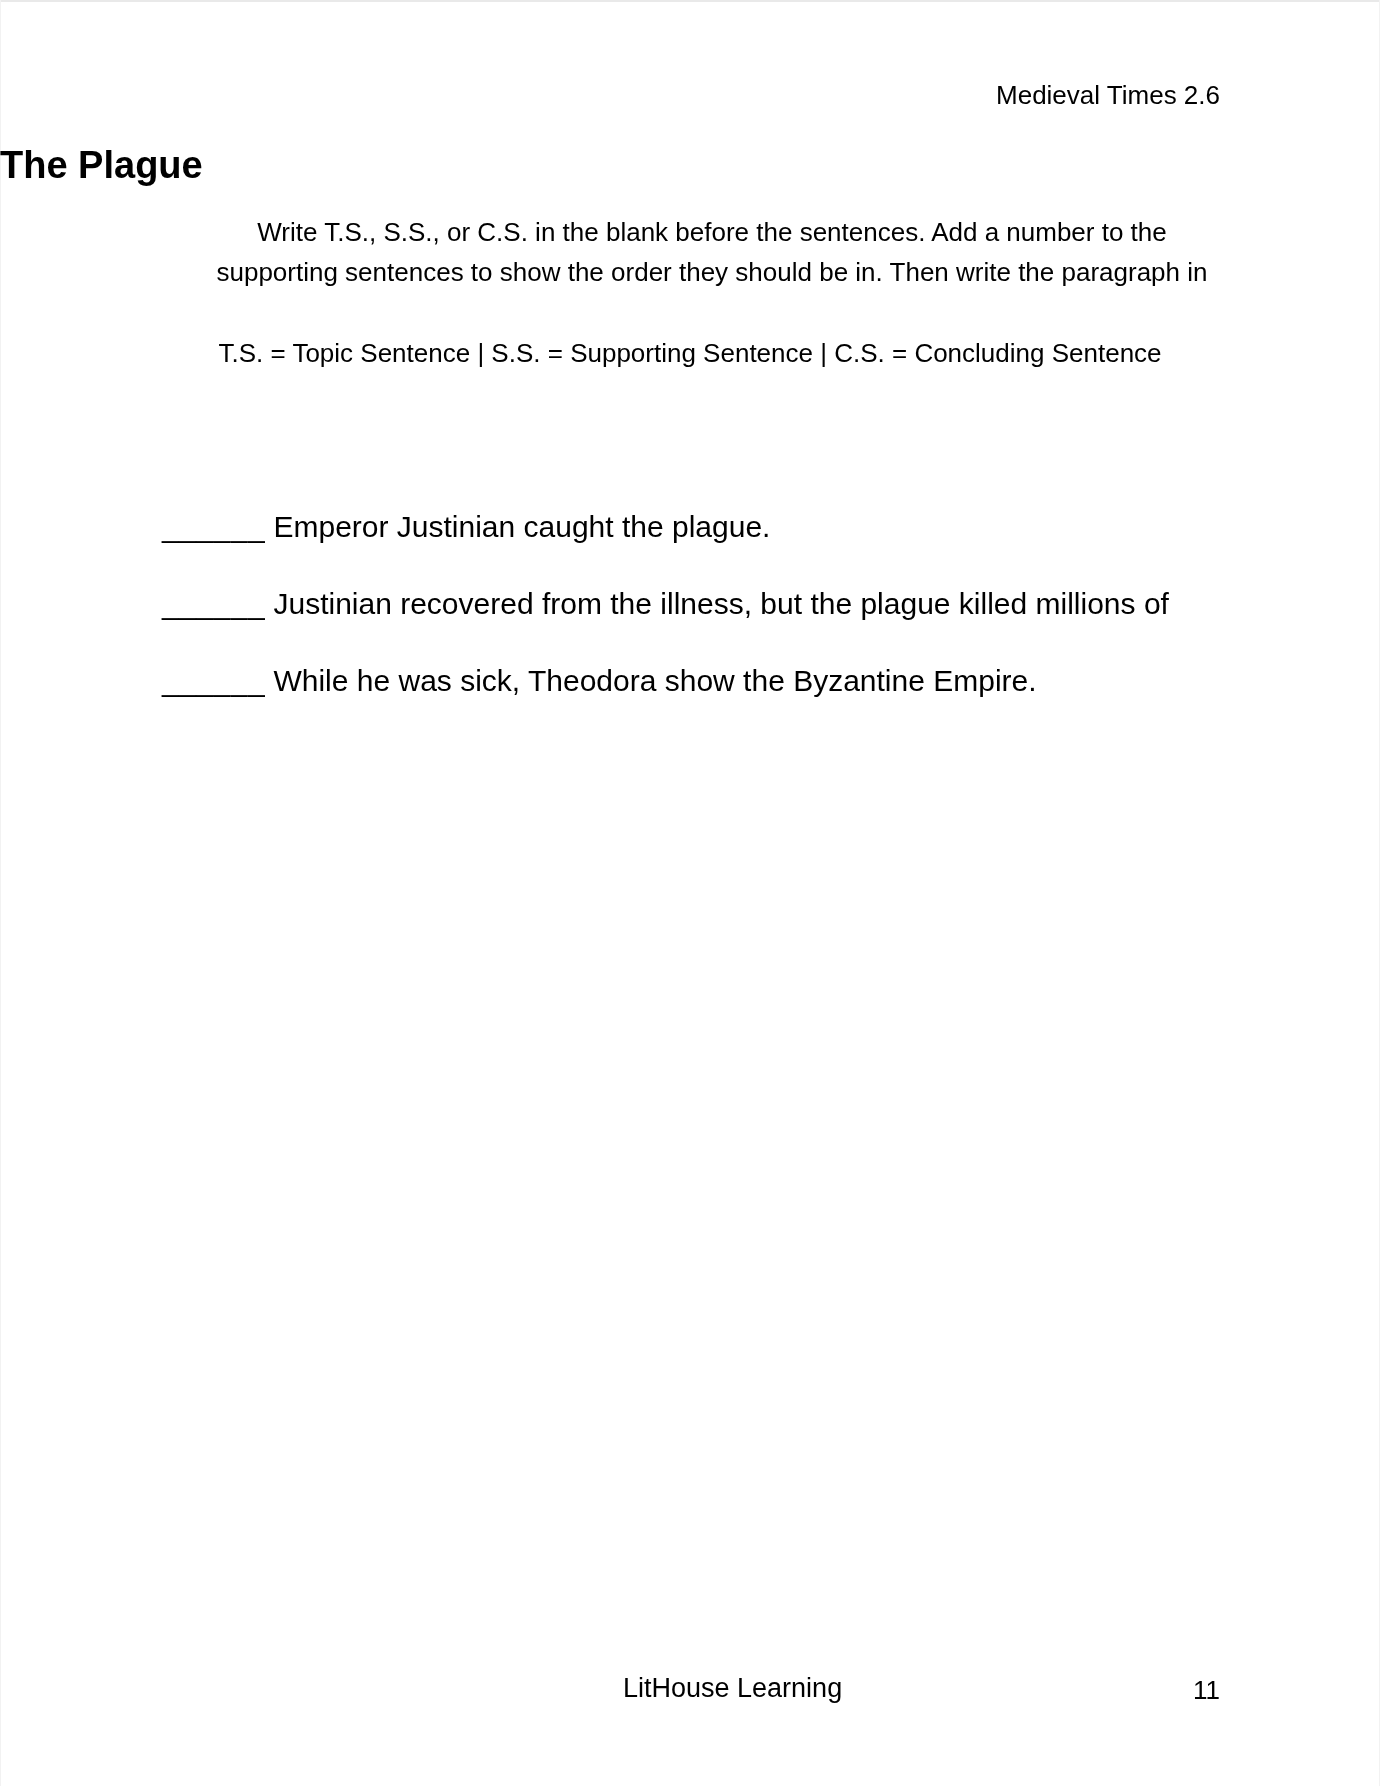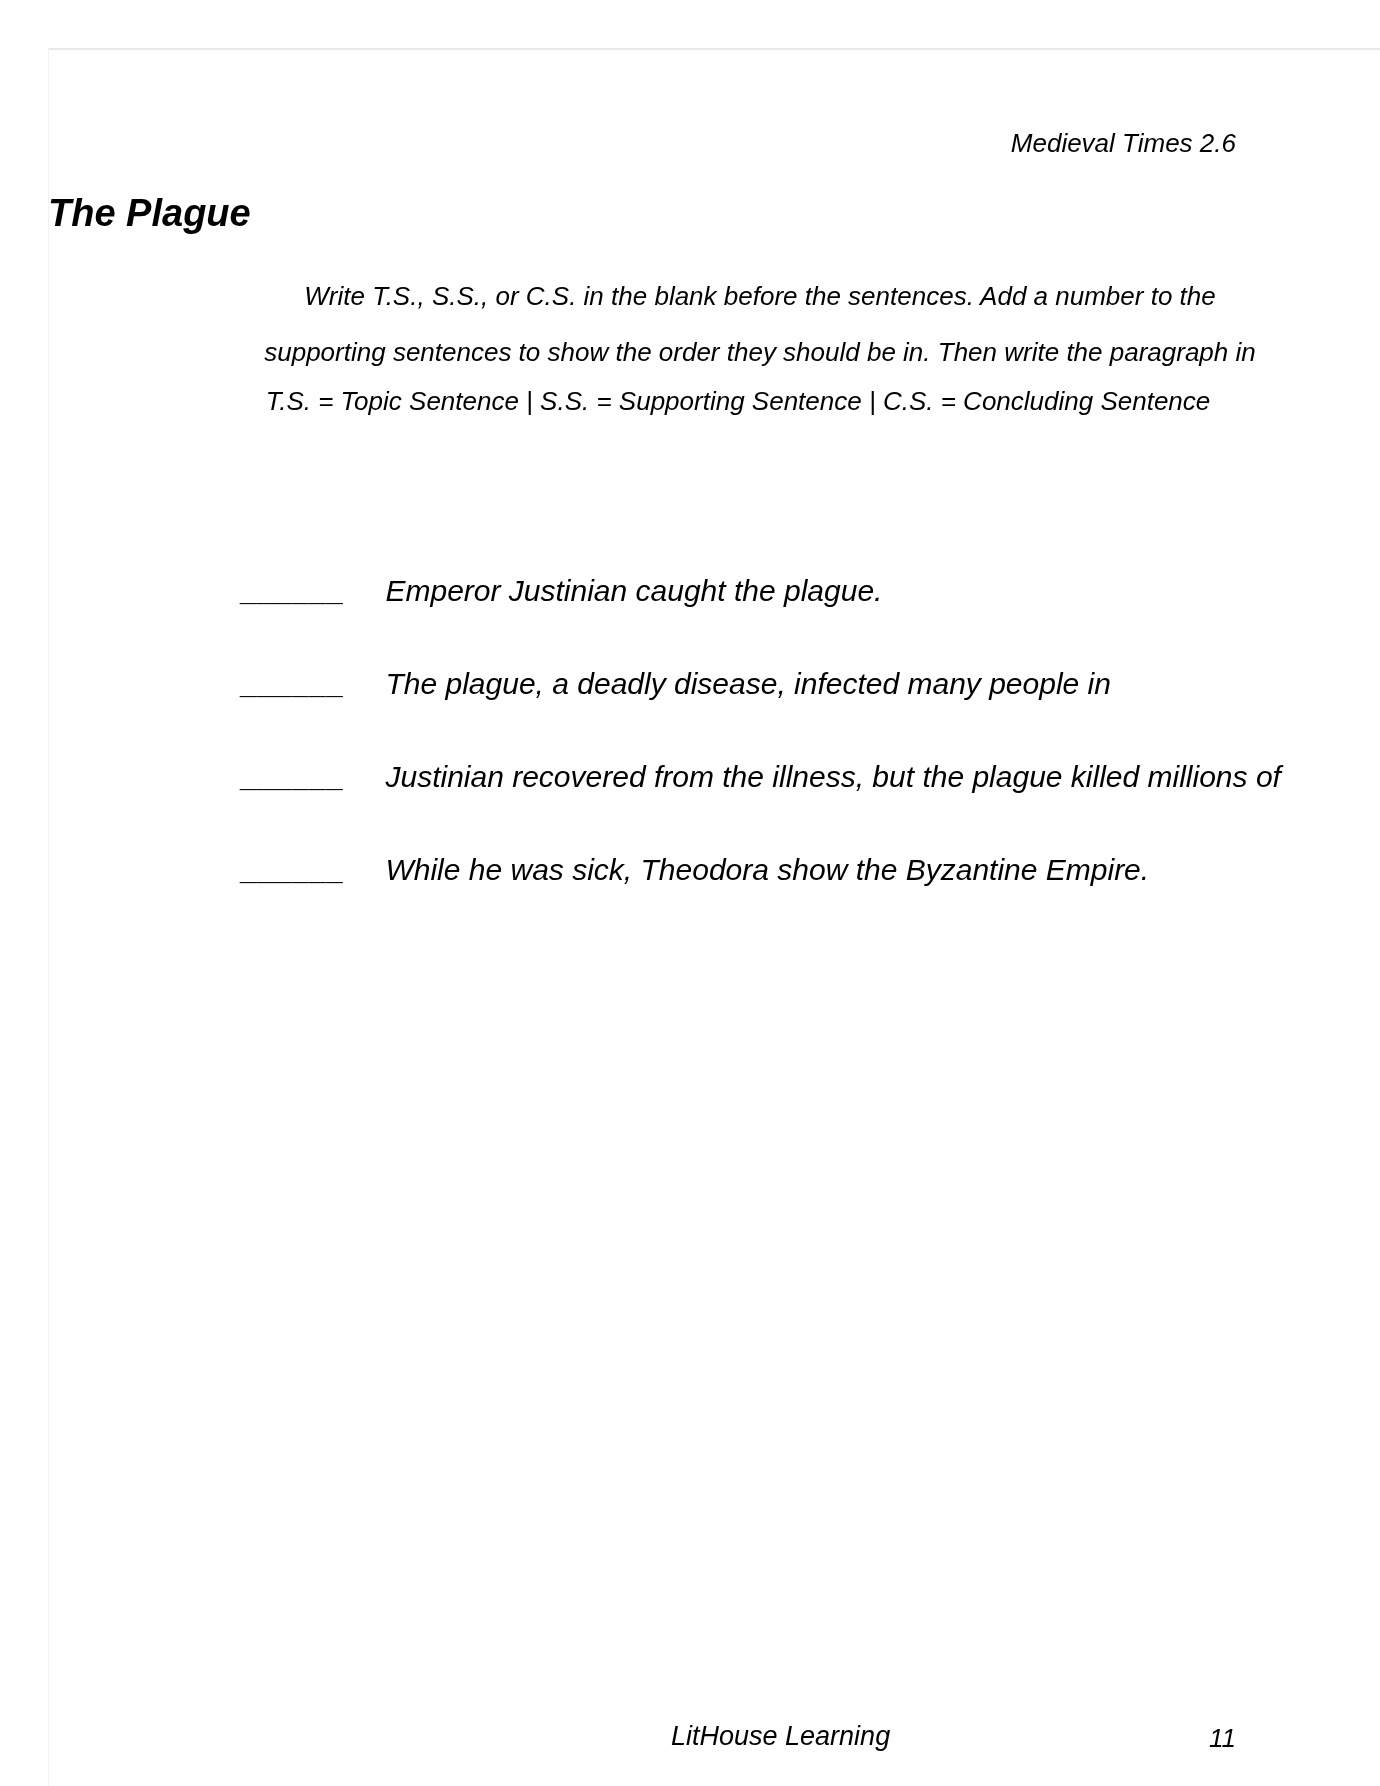--- a/index.html
+++ b/index.html
@@ -1,15 +1,15 @@
 <!DOCTYPE html>
 <html><head>
 <meta charset="utf-8">
 <style>
-  * { margin: 16px; padding: 0; box-sizing: border-box; font-style: italic; }
+  * { margin: 0; padding: 0; box-sizing: border-box; }
   html, body { width: 1380px; height: 1786px; }
   body {
     position: relative;
     width: 1380px;
     height: 1786px;
     background: #ffffff;
     font-family: "Liberation Sans", sans-serif;
     color: #000000;
     overflow: hidden;
   }
@@ -112,20 +112,19 @@
 
 <div class="instructions">
     <div class="instr-line">Write T.S., S.S., or C.S. in the blank before the sentences. Add a number to the</div>
     <div class="instr-line">supporting sentences to show the order they should be in. Then write the paragraph in</div>
   </div>
 
 <div class="key-line">T.S. = Topic Sentence | S.S. = Supporting Sentence | C.S. = Concluding Sentence</div>
 
 <div class="sentence-list">
     <div class="sentence-line"><span class="answer-blank">______</span> <span>Emperor Justinian caught the plague.</span></div>
-    <div class="sentence-line"><span class="answer-blank">______</span> <span>The plague, a deadly disease, infected many people in</span></div>
     <div class="sentence-line"><span class="answer-blank">______</span> <span>Justinian recovered from the illness, but the plague killed millions of</span></div>
     <div class="sentence-line"><span class="answer-blank">______</span> <span>While he was sick, Theodora show the Byzantine Empire.</span></div>
   </div>
 
 <div class="doc-footer-brand">LitHouse Learning</div>
 
 <div class="doc-footer-page">11</div>
 
 </body></html>

